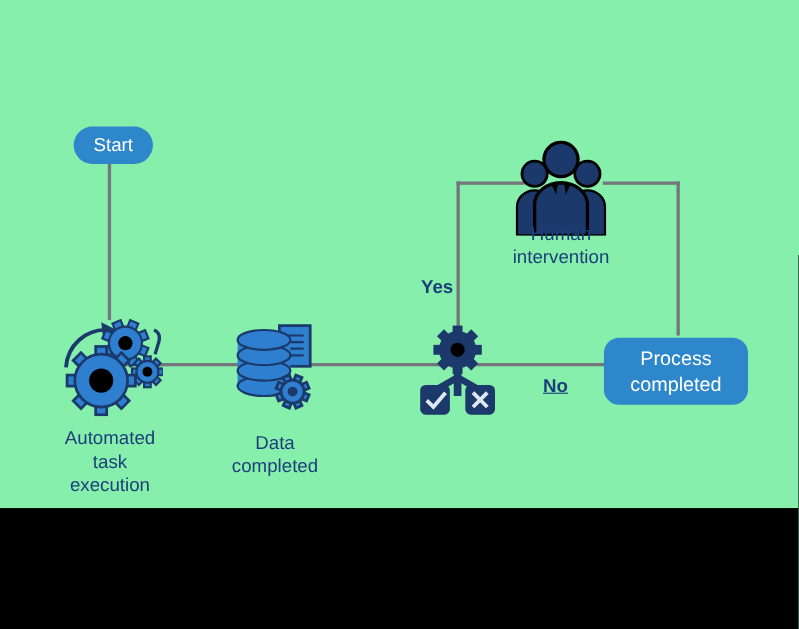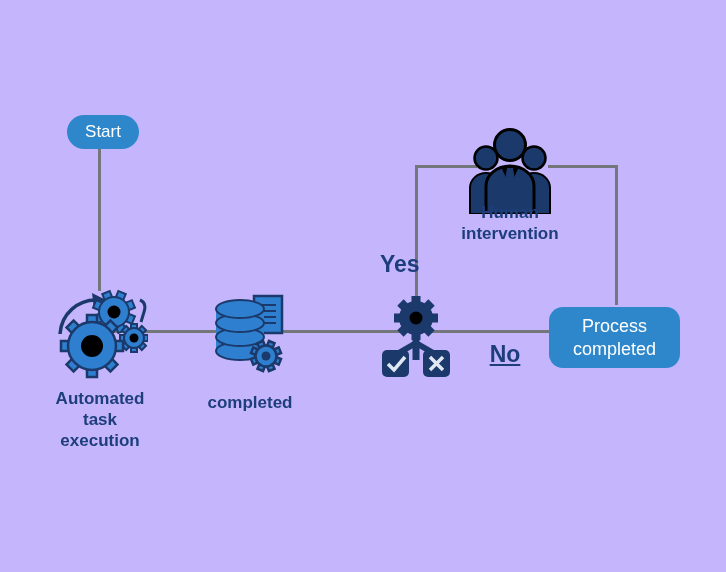--- a/index.html
+++ b/index.html
@@ -1,22 +1,22 @@
 <!DOCTYPE html>
 <html><head>
 <meta charset="utf-8">
 <style>
   * { margin: 0; padding: 0; box-sizing: border-box; }
   html, body { background: #000; }
   body { font-family: "Liberation Sans", sans-serif; }
   .canvas {
     position: relative;
     width: 726px;
-    height: 572px;
-    background: #c4b5fd;
+    height: 462px;
+    background: #86efac;
     overflow: hidden;
   }
   .line {
     position: absolute;
     background: #73767a;
     z-index: 1;
   }
   .icon-wrap {
     position: absolute;
     z-index: 2;
@@ -42,29 +42,29 @@
     width: 131px; height: 61px;
     border-radius: 14px;
     font-size: 18px;
     line-height: 23px;
     padding: 4px 13px;
   }
   .node-label {
     position: absolute;
     color: #1d3e7a;
     font-size: 17px;
-    font-weight: 700;
+    font-weight: 400;
     line-height: 21px;
     text-align: center;
     z-index: 2;
   }
   .edge-label {
     position: absolute;
     color: #1d3e7a;
-    font-size: 23px;
+    font-size: 17px;
     font-weight: 700;
     z-index: 2;
   }
 </style>
 </head>
 <body>
 
 <div class="canvas">
 
   <div class="line" style="left:98px; top:149px; width:3px; height:142px;"></div>
@@ -217,20 +217,21 @@
     <span>Process completed</span>
   </div>
 
   <div class="node-label" style="left:30px; top:388px; width:140px;">
     <div>Automated</div>
     <div>task</div>
     <div>execution</div>
   </div>
 
   <div class="node-label" style="left:190px; top:392px; width:120px;">
+    <div>Data</div>
     <div>completed</div>
   </div>
 
 
   <div class="node-label" style="left:440px; top:202px; width:140px;">
     <div>Human</div>
     <div>intervention</div>
   </div>
 
   <div class="edge-label" style="left:380px; top:251px; width:32px; text-align:right;">Yes</div>

